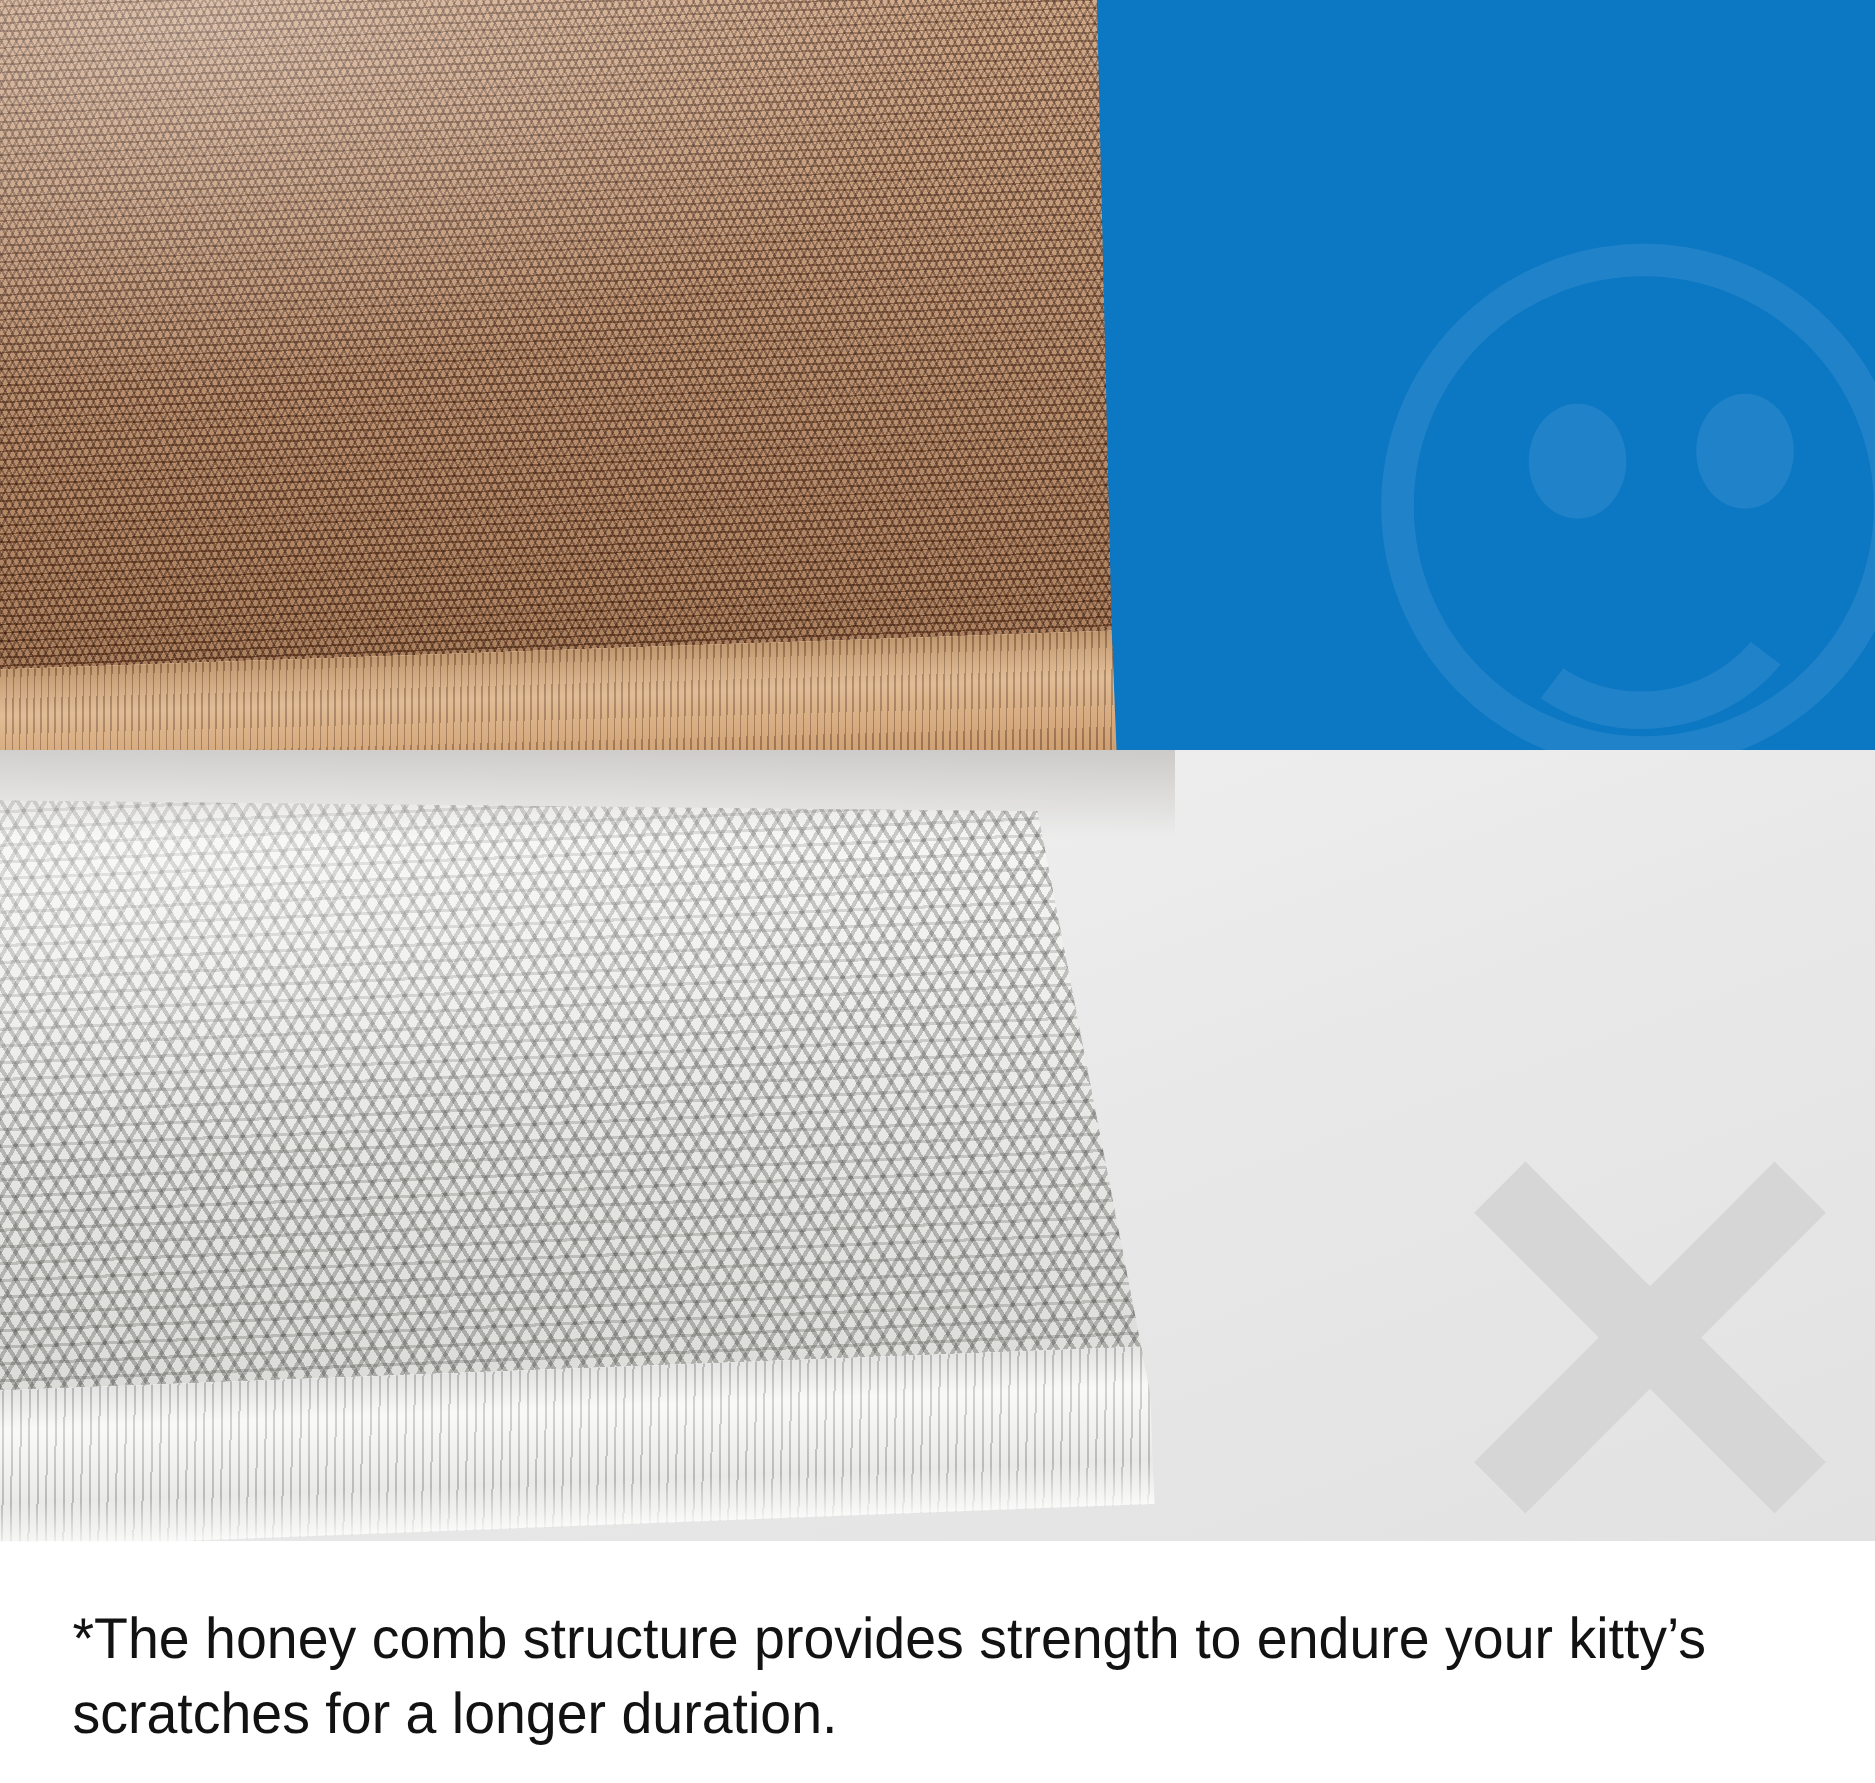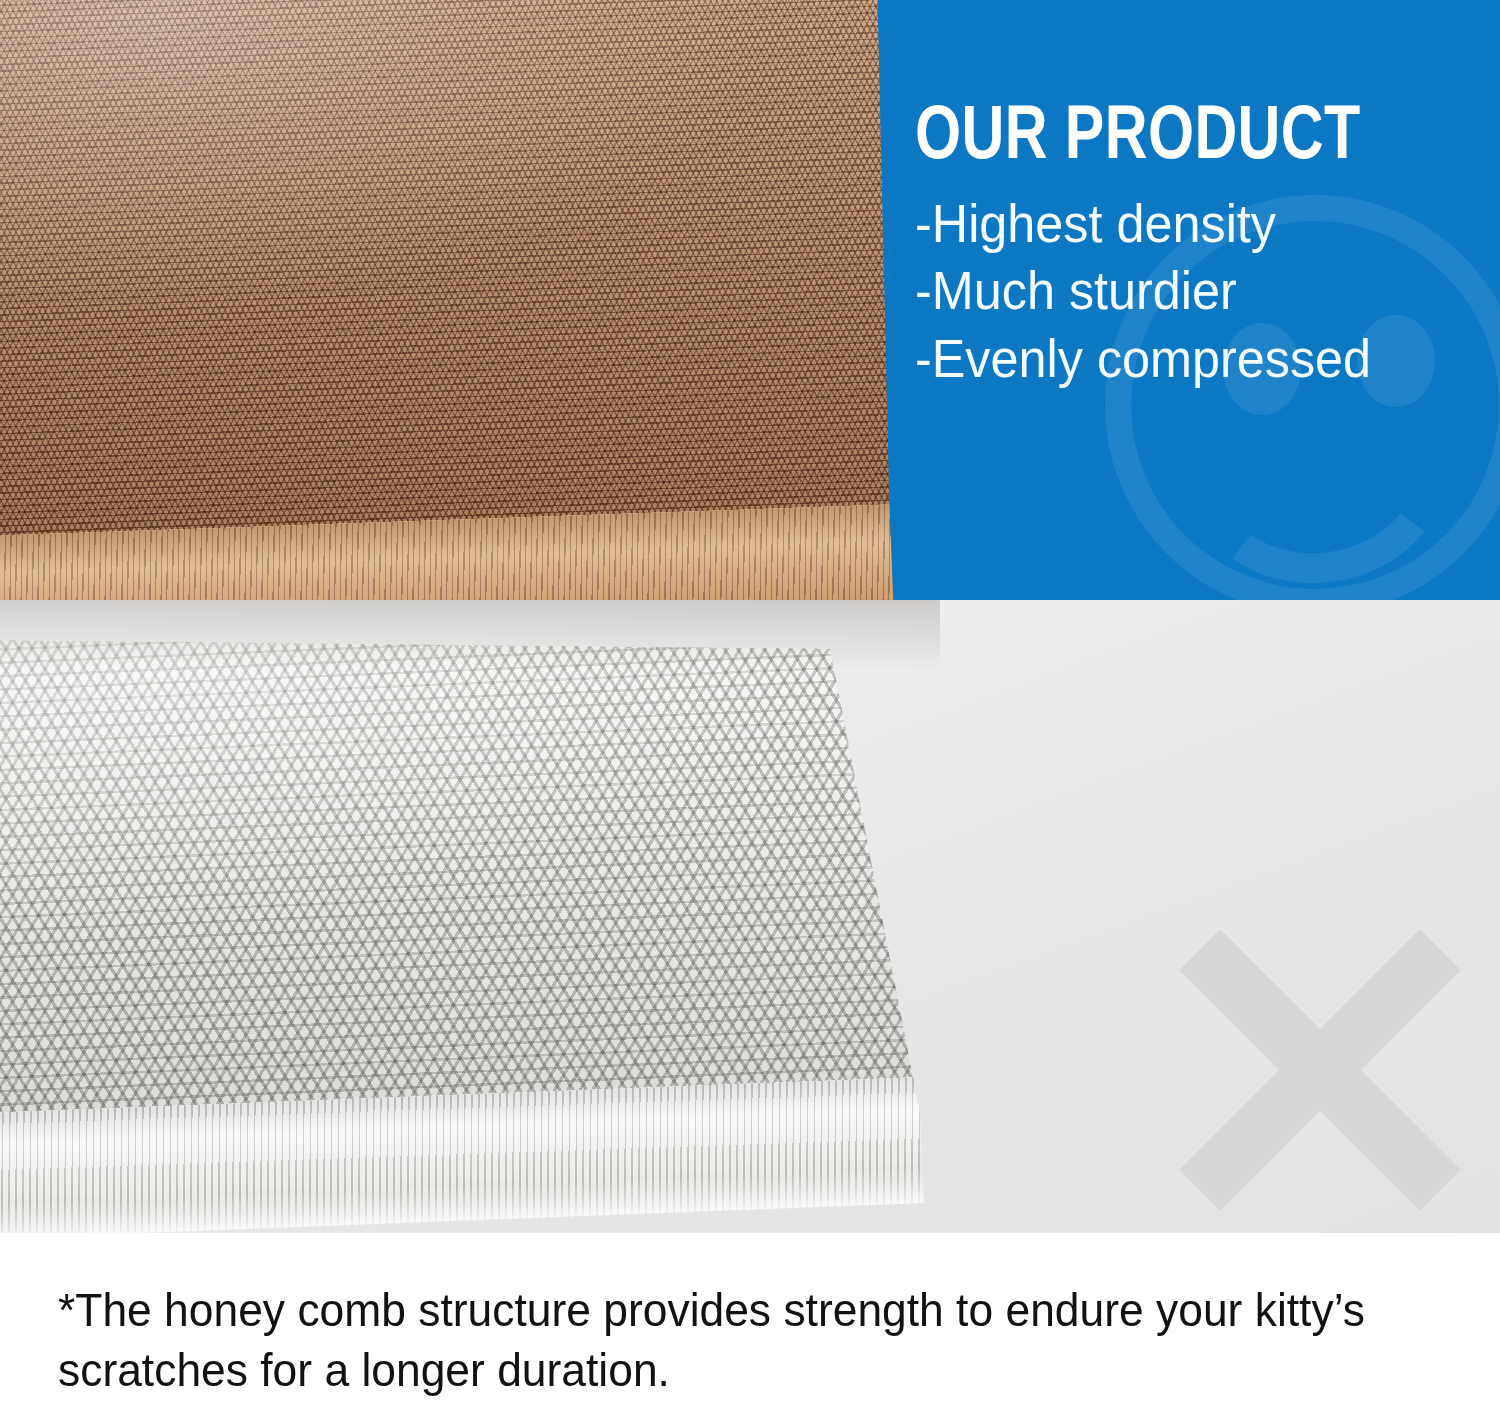--- a/index.html
+++ b/index.html
@@ -122,28 +122,20 @@
       <span class="eye l"></span>
       <span class="eye r"></span>
       <span class="mouth"></span>
     </div>
 
     <div class="pad pad-top">
       <div class="face"></div>
       <div class="edge"></div>
     </div>
 
-    <div class="copy copy-top">
-      <div class="headline headline-top">OUR PRODUCT</div>
-      <ul class="bullets">
-        <li>-Highest density</li>
-        <li>-Much sturdier</li>
-        <li>-Evenly compressed</li>
-      </ul>
-    </div>
 
   </div>
 
   <div class="band-bottom">
 
     <div class="xmark">
       <i class="a"></i>
       <i class="b"></i>
     </div>
 

